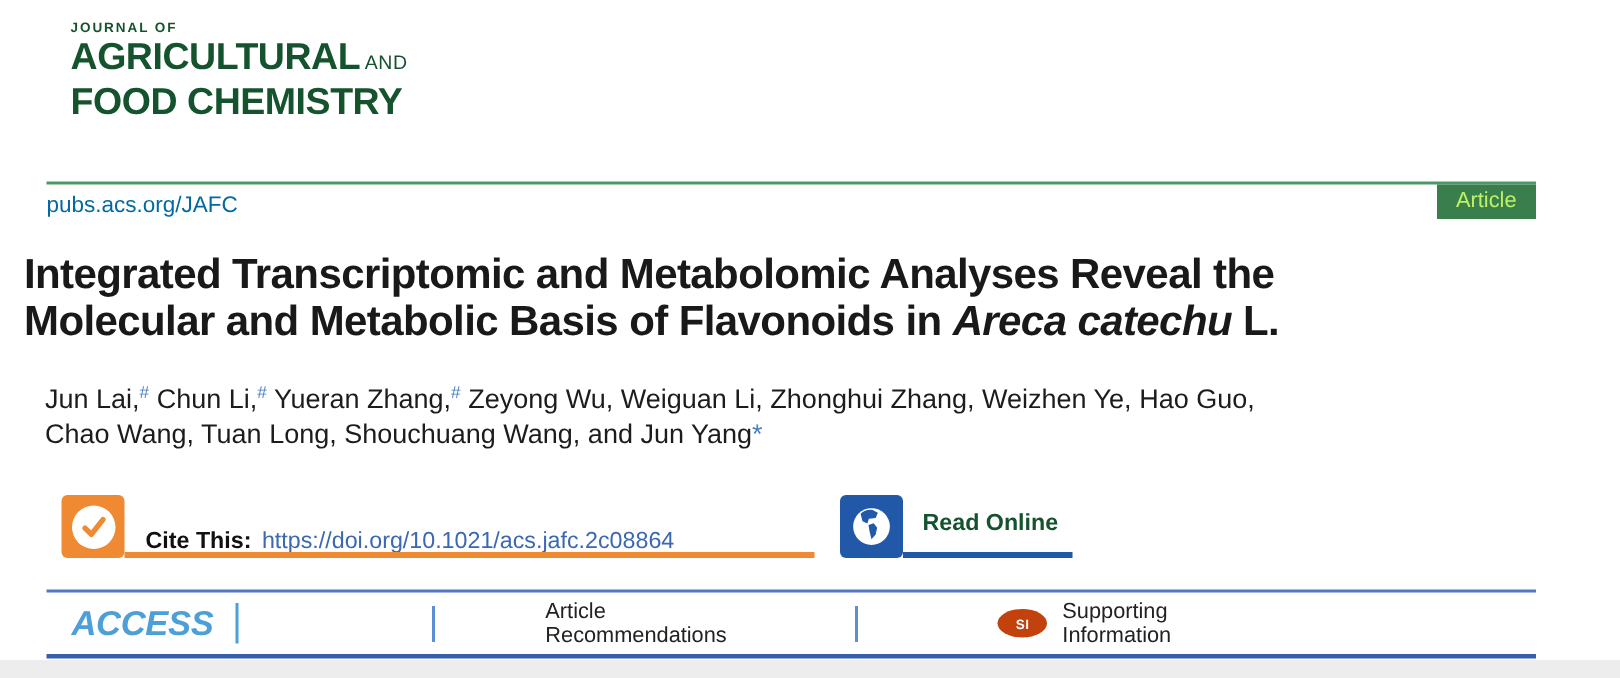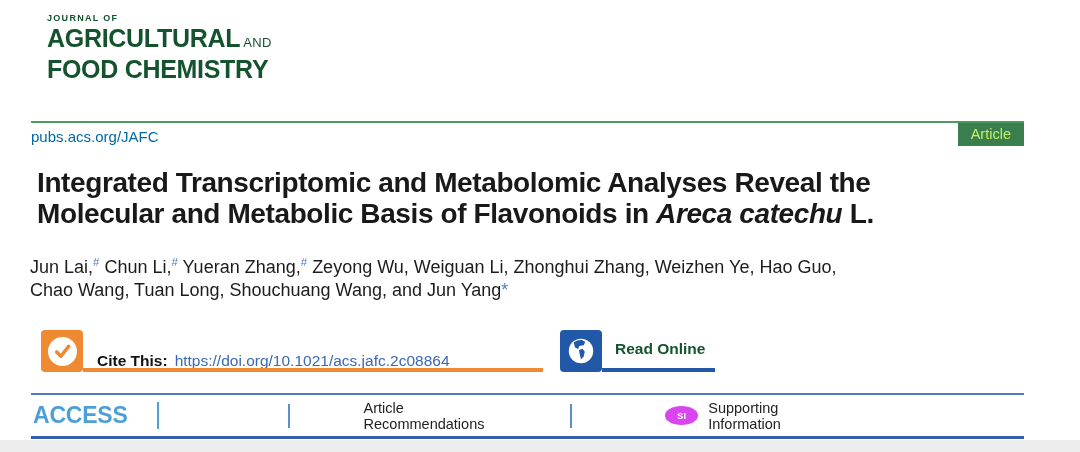--- a/index.html
+++ b/index.html
@@ -12,21 +12,21 @@
   .m2, .m3 {font-size:25px; font-weight:bold; letter-spacing:-0.3px; line-height:26px;}
   .m2 .and {font-size:13px; font-weight:normal; letter-spacing:0.4px; margin-left:3px;}
 
   
   .journal-bar {position:absolute; left:31px; top:121px; width:993px;
     border-top:2px solid #4C9A62; display:flex; justify-content:space-between; align-items:flex-start;}
   .site-link {color:#0369a1; font-size:15px; margin-top:5px; text-decoration:none;}
   .badge {background:#3A7E4D; color:#bef264; font-size:14.5px; padding:3px 13px 4px;margin-left:12px;}
 
   
-  .title {position:absolute; left:37px; top:167px; margin:0; width:1010px;
+  .title {position:absolute; left:16px; top:167px; margin:0; width:1010px;
     font-size:28px; line-height:31px; letter-spacing:-0.4px; color:#191919; font-weight:bold;}
   .title em {font-style:italic;}
   .authors {position:absolute; left:30px; top:251px; margin:0; width:1005px;
     font-family:Liberation Sans, sans-serif; font-size:18px; line-height:23px; color:#1c1c1c;}
   sup.hash {color:#4a7fc1; font-size:11.5px;}
   .star {color:#4a7fc1;}
 
   
   .cite-row {position:absolute; left:41px; top:330px; display:flex;}
   .cite-left {position:relative; width:502px; height:42px; display:flex; align-items:center;}
@@ -40,25 +40,25 @@
   .doi {color:#3B68B2; font-size:15.5px; text-decoration:none;margin-top:23px;}
   .read-block {position:relative; margin-left:17px; width:155px; height:42px; display:flex; align-items:center; cursor:pointer;}
   .read-block::after {content:""; position:absolute; left:42px; right:0; bottom:0; height:4px; background:#2158A8;}
   .read-label {margin-left:13px; font-weight:bold; font-size:15.5px; color:#14532d; padding-bottom:4px;}
 
   
   .access-bar {position:absolute; left:31px; top:393px; width:993px; height:41px;
     border-top:2px solid #5577C5; border-bottom:3px solid #3660AE;
     display:grid; grid-template-columns:126px 2px 259px 2px 302px 2px 1fr; align-items:center;}
   .cell {display:flex; align-items:center; justify-content:center; gap:10px; font-size:14.5px; color:#222;}
-  .cell.c1 {justify-content:flex-start; padding-left:2px;}
+  .cell.c1 {justify-content:center; padding-left:2px;font-style:italic;}
   .access {font-size:23px; font-weight:bold; letter-spacing:-0.2px; color:#4D9FD7; text-decoration:none;}
   .vsep {width:2px; height:24px; background:#5B8FD4; justify-self:center;}
   .vsep.s1 {background:#4D9FD7; height:27px;}
-  .si-badge {width:33px; height:19px; border-radius:50%; background:#d946ef; color:#fff;
+  .si-badge {width:33px; height:19px; border-radius:50%; background:#c2410c; color:#fff;
     font-size:9px; font-weight:bold; display:flex; align-items:center; justify-content:center; letter-spacing:0.3px; flex:0 0 auto;}
 
   .gray-strip {position:absolute; left:0; top:440px; width:1080px; height:12px; background:#EDEDED;}
 </style>
 </head>
 <body>
 
 <div id="page">
 
   <header class="masthead">

